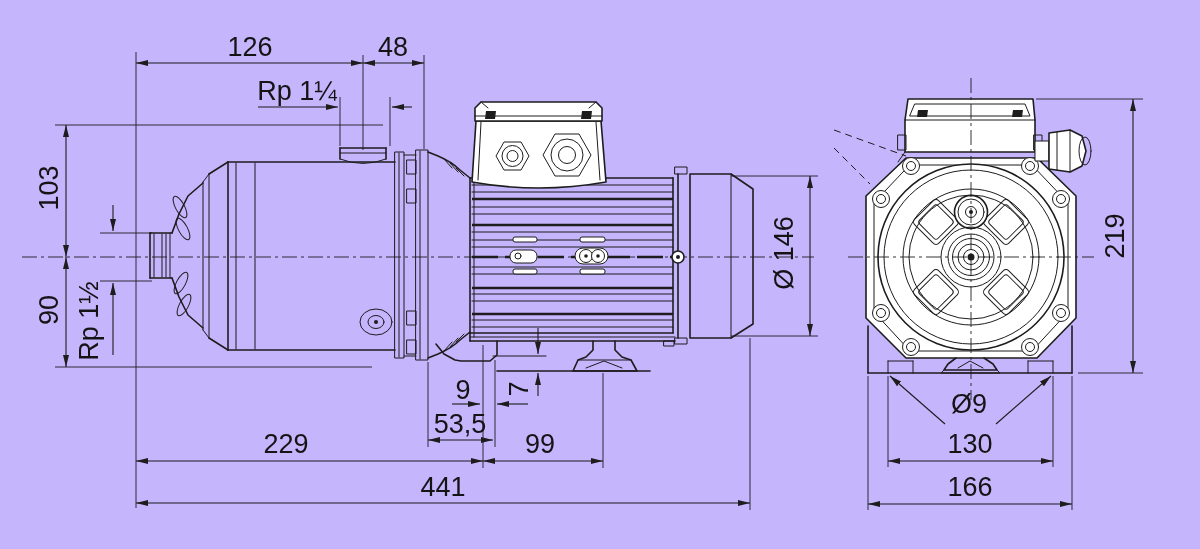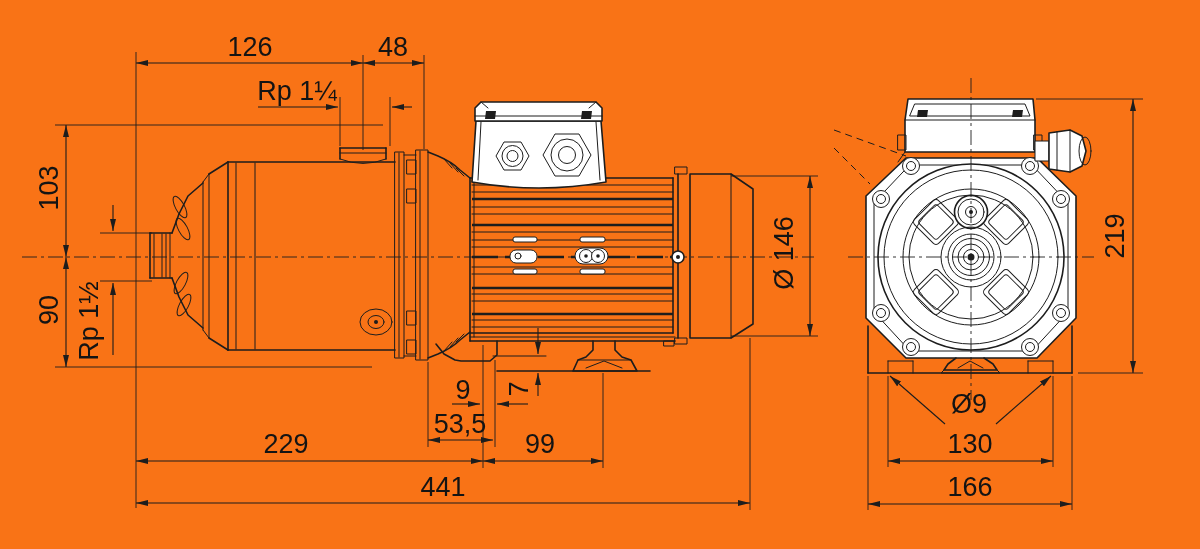--- a/index.html
+++ b/index.html
@@ -1,16 +1,16 @@
 <!DOCTYPE html>
 <html><head>
 <meta charset="utf-8">
 <style>
   html,body{margin:0;padding:0;background:#fff;}
-  .sheet{position:relative;width:1200px;height:549px;background:#f97316;overflow:hidden;
+  .sheet{position:relative;width:1200px;height:549px;background:#c4b5fd;overflow:hidden;
          font-family:"Liberation Sans", sans-serif;}
   svg{display:block}
   .o  {fill:none;stroke:#1d1d1d;stroke-width:1.6;stroke-linejoin:round;stroke-linecap:round;}
   .t  {fill:none;stroke:#1d1d1d;stroke-width:1;stroke-linejoin:round;stroke-linecap:round;}
   .th {fill:none;stroke:#1d1d1d;stroke-width:2.3;}
   .fw {fill:#ffffff;stroke:#1d1d1d;stroke-width:1.6;stroke-linejoin:round;}
   .fwt{fill:#ffffff;stroke:#1d1d1d;stroke-width:1;stroke-linejoin:round;}
   .blk{fill:#1d1d1d;stroke:none;}
   .cl {fill:none;stroke:#1d1d1d;stroke-width:0.9;stroke-dasharray:15 4 3 4;}
   .dsh{fill:none;stroke:#1d1d1d;stroke-width:1;stroke-dasharray:7 5;}

